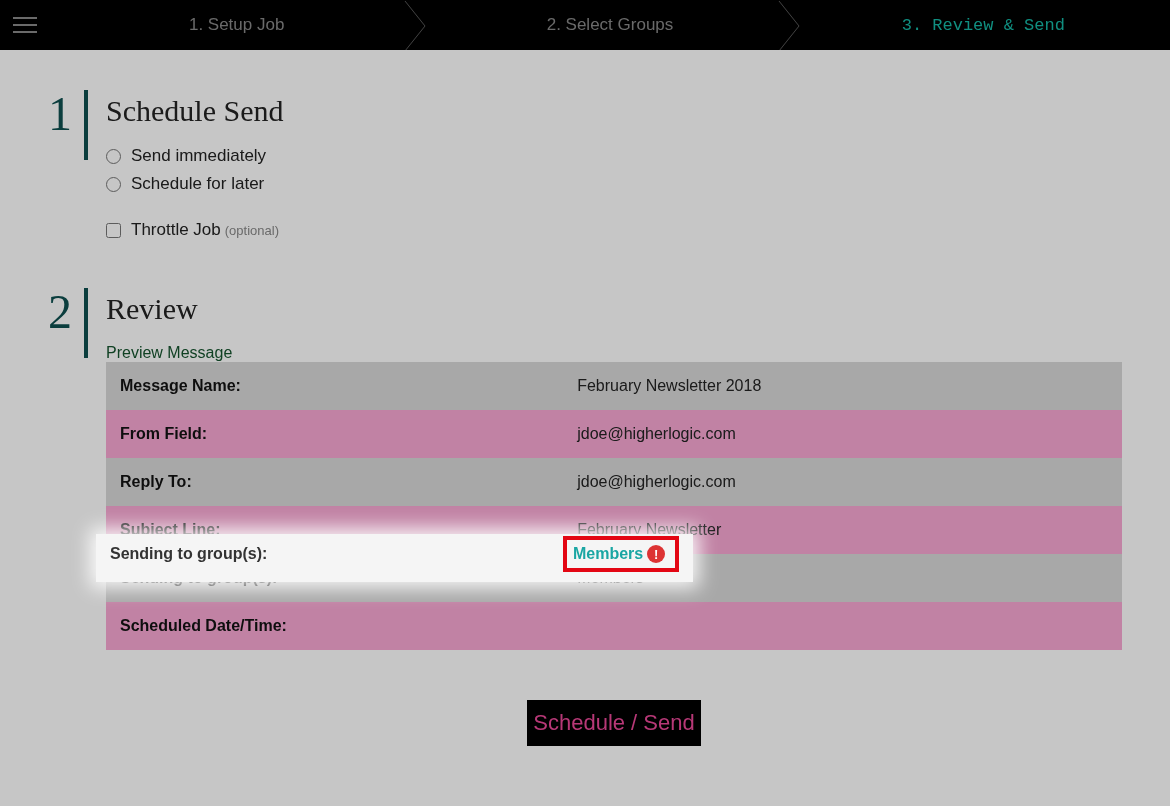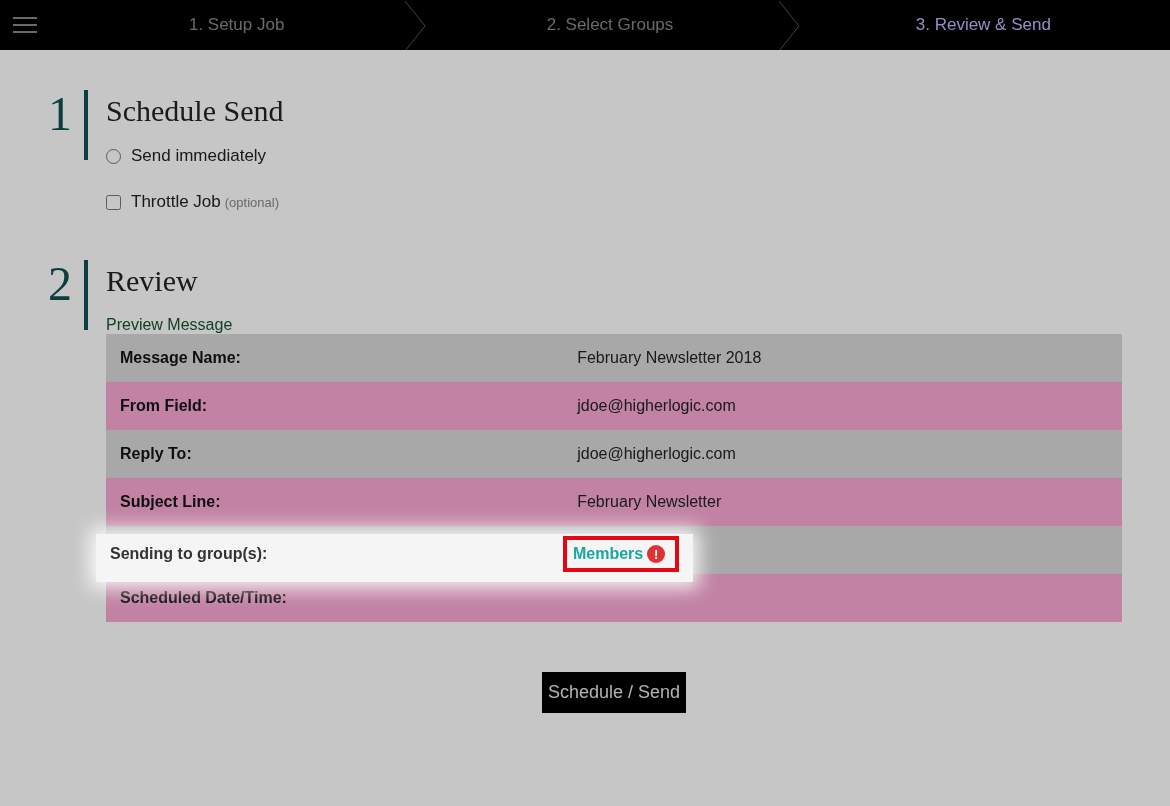--- a/index.html
+++ b/index.html
@@ -32,21 +32,21 @@
   }
   .hamburger span { display: block; width: 24px; height: 2px; background: #888; }
 
   .wiz-steps { flex: 1; height: 48px; display: flex; align-items: stretch; position: relative; }
   .wiz-step {
     flex: 1;
     display: flex; align-items: center; justify-content: center;
     font-size: 17px;
     position: relative;
   }
-  .wiz-step.active { color: #c4b5fd; }
+  .wiz-step.active { color: #14b8a6; font-family: Liberation Mono, monospace; }
 
   
   .wiz-sep {
     width: 0; position: relative;
   }
   .wiz-sep svg { position: absolute; top: 0; left: -22px; height: 50px; width: 44px; }
 
   
   .content {
     position: relative;
@@ -104,22 +104,22 @@
     box-shadow: 0 0 18px 6px rgba(255,255,255,0.9);
   }
   .highlight-row-inner { display: flex; align-items: center; height: 40px; padding: 0 14px; width: 100%; }
   .highlight-label { width: 45%; font-weight: bold; font-size: 16px; color: #333; }
   .highlight-value { font-size: 16px; color: #1aa6a3; font-weight: 600; display: flex; align-items: center; position: relative; border: 4px solid #e30613; padding: 2px 10px 2px 6px; height: 36px; }
   .warn-badge { display: inline-flex; align-items: center; justify-content: center; width: 18px; height: 18px; border-radius: 50%; background: #d33; color: #fff; font-size: 13px; font-weight: bold; margin-left: 4px; }
 
   .action-bar { text-align: center; margin-top: 50px; }
   .send-btn {
     display: inline-block;
-    background: #000; color: #e5e5e5; border: none;
-    font-size: 18px; padding: 10px 6px; cursor: pointer;
+    background: #000; color: #ec4899; border: none;
+    font-size: 22px; padding: 10px 6px; cursor: pointer;
   }
 </style>
 </head>
 <body>
 
 <div class="topbar">
   <div class="hamburger">
     <span></span>
       <span></span>
       <span></span>
@@ -146,20 +146,24 @@
   <div class="section">
     <div class="sec-num-wrap">
       <div class="sec-num">1</div>
       <div class="sec-bar"></div>
     </div>
     <div class="sec-body">
       <div class="sec-title">Schedule Send</div>
       <label class="radio-row">
         <input type="radio" name="sched" style="">
         <span>Send immediately</span>
+      </label>
+      <label class="radio-row">
+        <input type="radio" name="sched" style="">
+        <span>Schedule for later</span>
       </label>
       <div style="height:18px"></div>
       <label class="check-row">
         <input type="checkbox" style="">
         <span>Throttle Job</span>
         <span class="optional">(optional)</span>
       </label>
     </div>
   </div>
 

